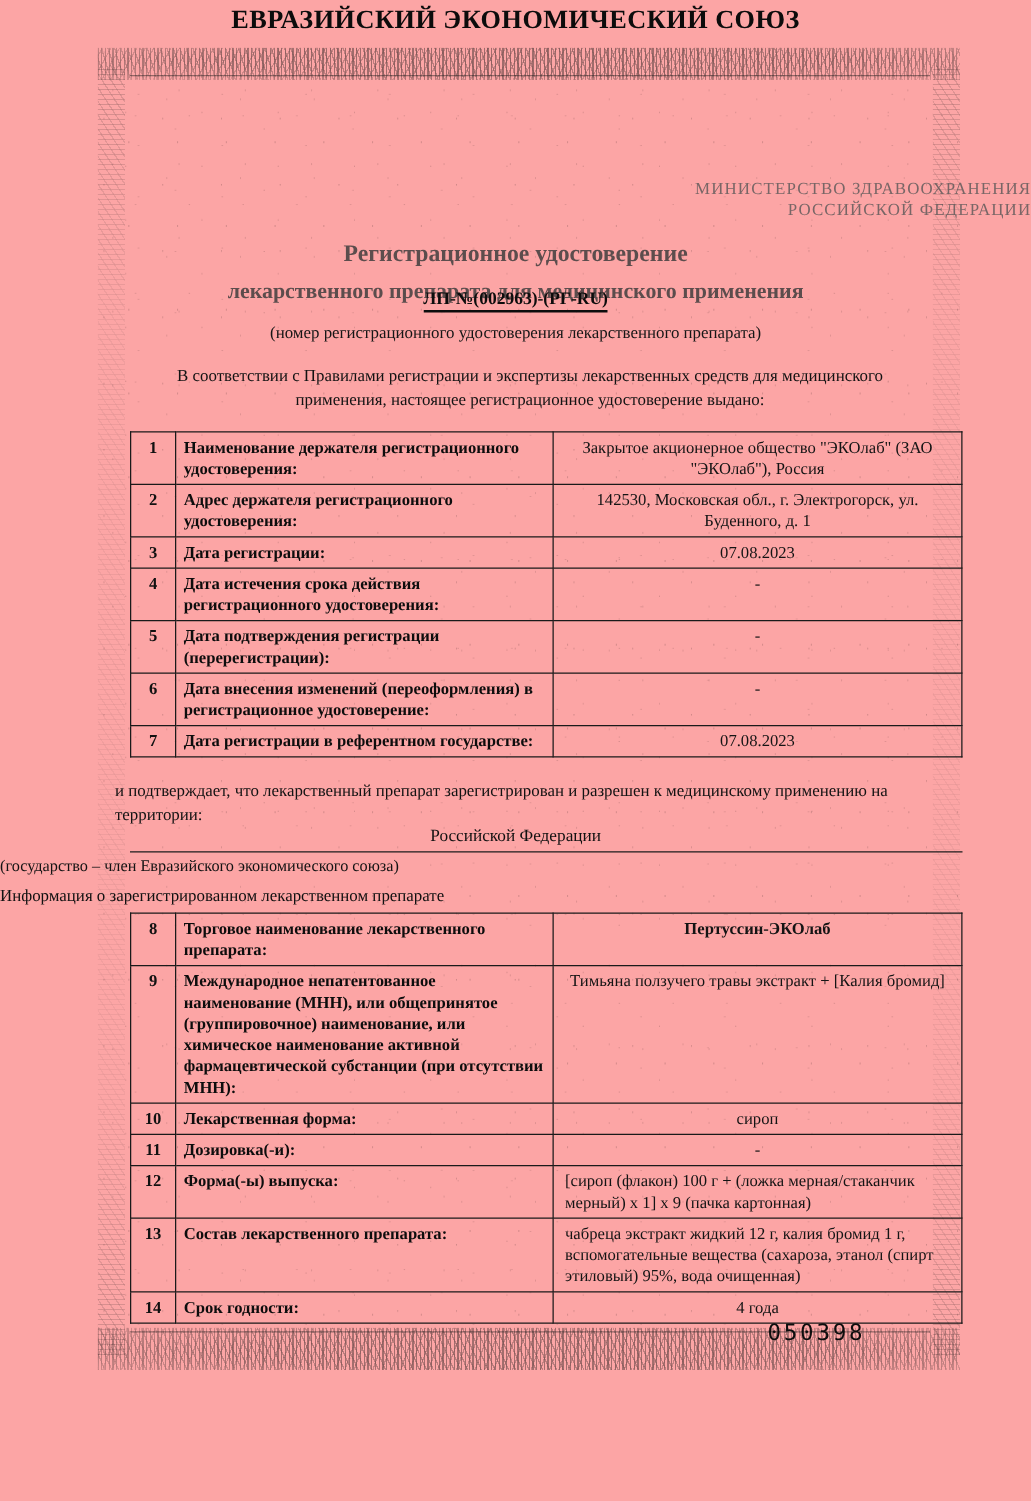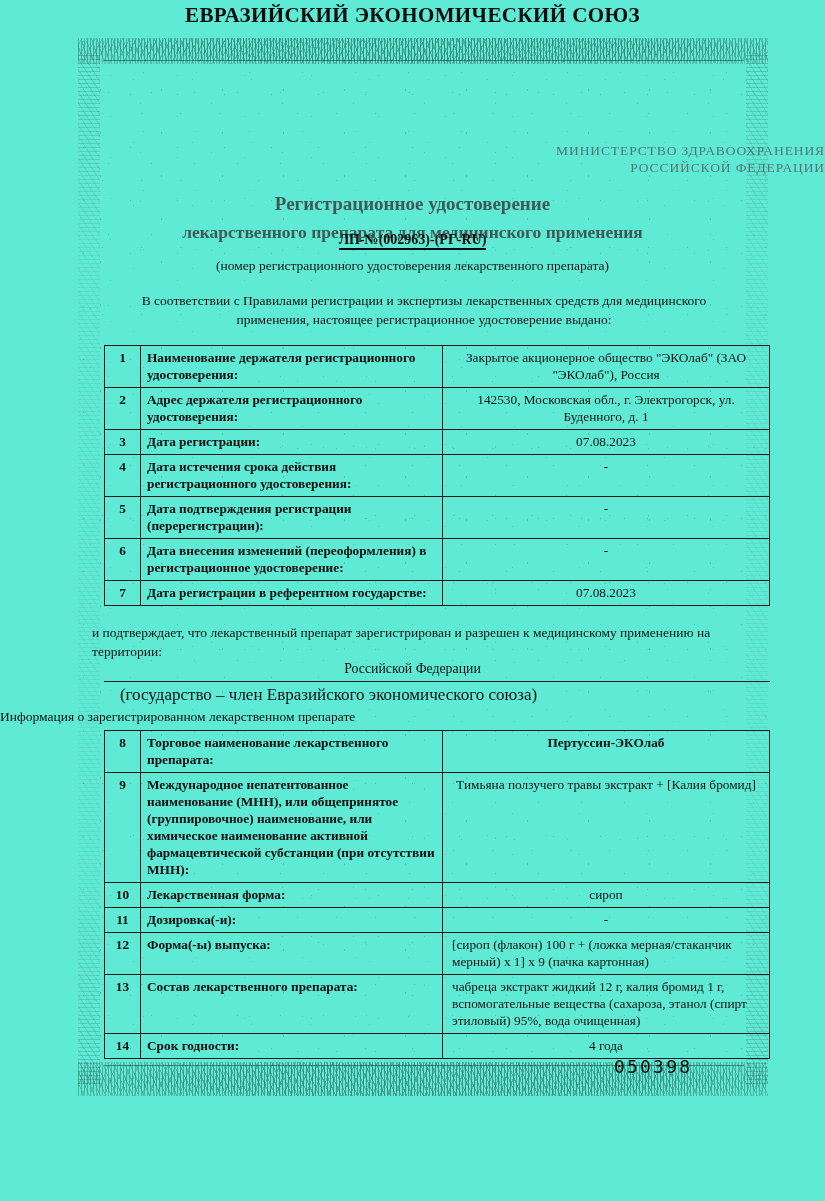--- a/index.html
+++ b/index.html
@@ -6,21 +6,21 @@
   html, body {
     margin: 0;
     padding: 0;
     background: #ffffff;
   }
 
   #page {
     position: relative;
     width: 825px;
     height: 1201px;
-    background: #5eead4;
+    background: #fca5a5;
     font-family: "Liberation Serif", "DejaVu Serif", serif;
     color: #111111;
     overflow: hidden;
   }
 
   
   .border-frame {
     position: absolute;
     left: 78px;
     top: 38px;
@@ -235,22 +235,21 @@
     position: absolute;
     left: 104px; top: 681px;
     width: 666px;
     height: 1px;
     background: #1c1c1c;
   }
   .country-caption {
     position: absolute;
     left: 0; top: 685px;
     width: 657px;
-    text-align: center;
-    font-size: 17px;
+    font-size: 13px;
     color: #131313;
   }
   .info-heading {
     position: absolute;
     left: 0; top: 709px;
     width: 825px;
     text-align: left;
     font-size: 13.5px;
     color: #111;
   }

